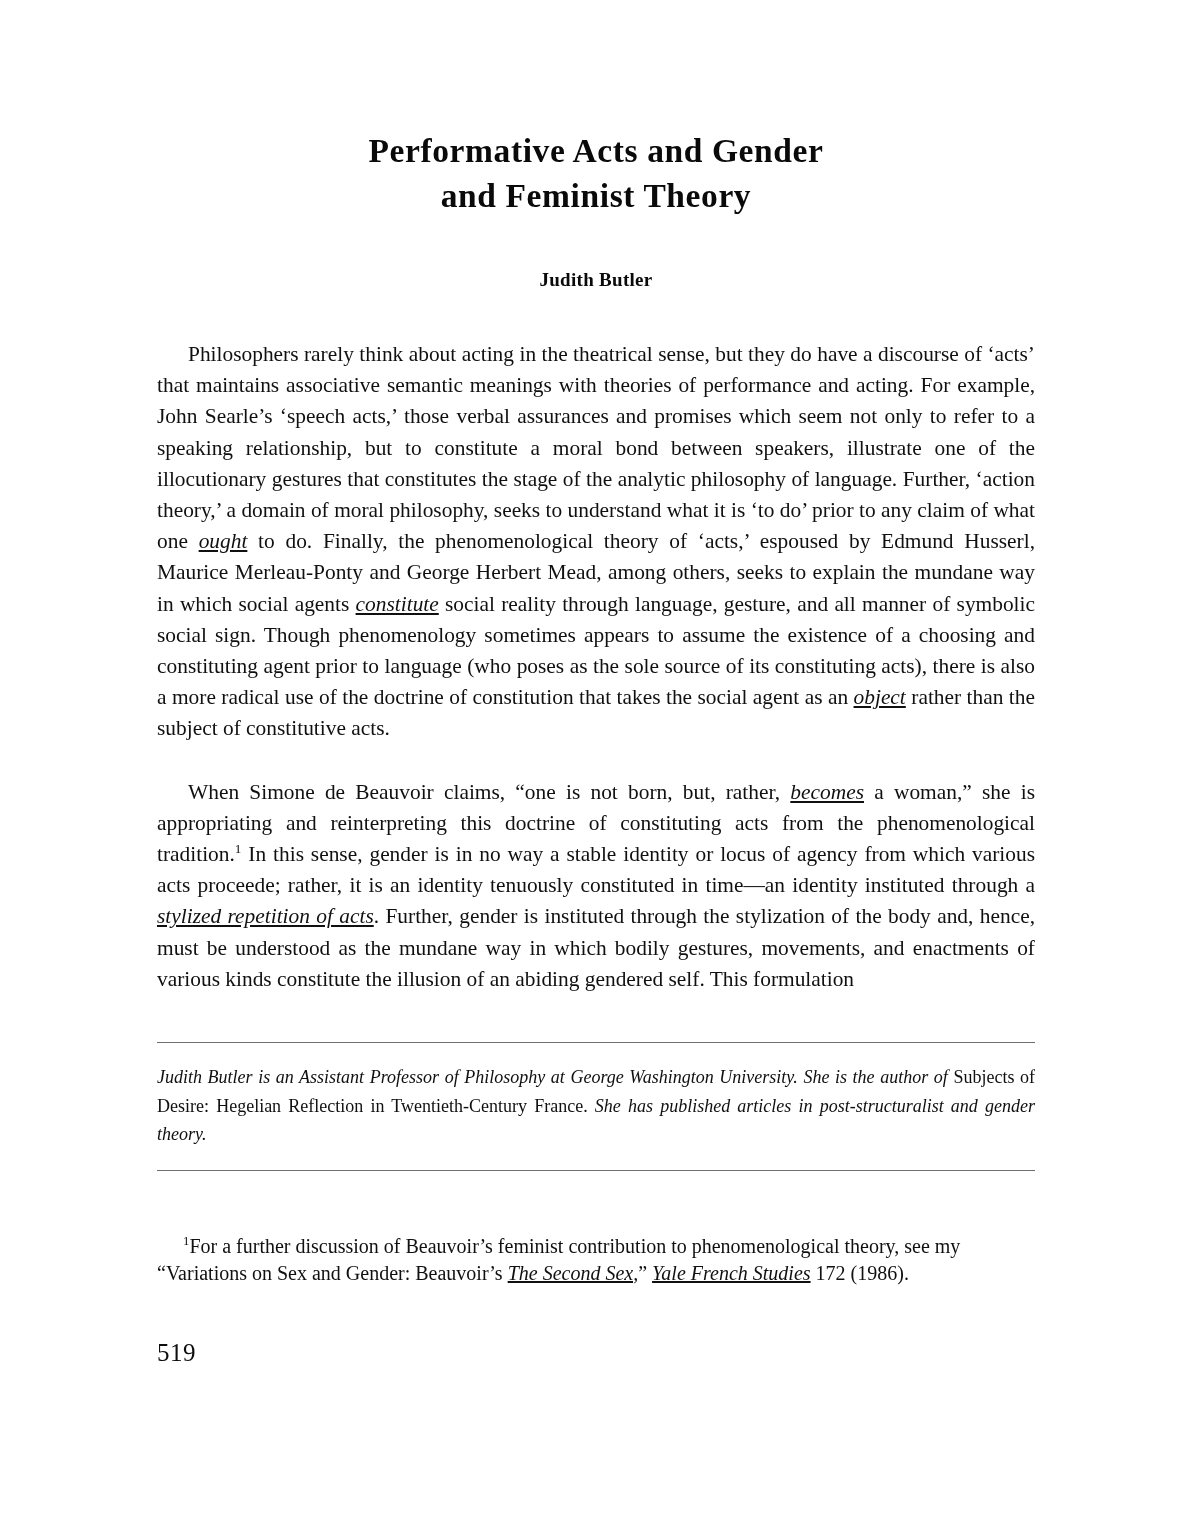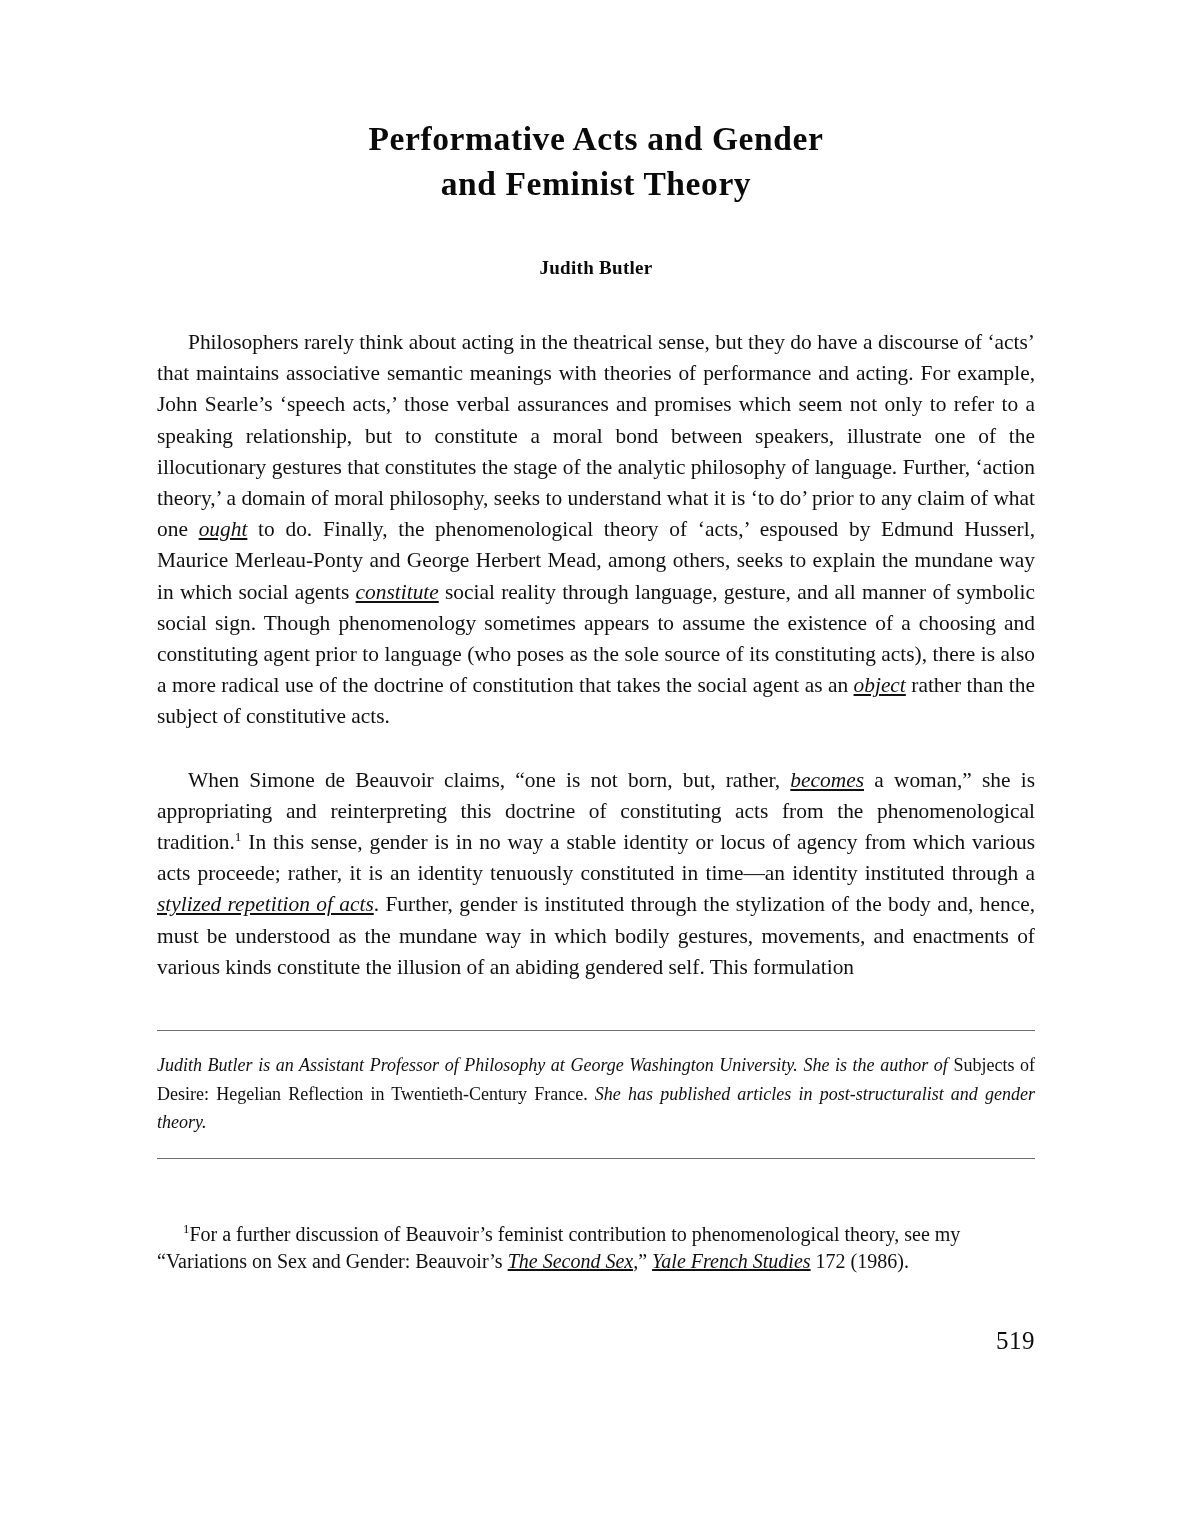--- a/index.html
+++ b/index.html
@@ -17,21 +17,21 @@
     width: 1190px;
     height: 1528px;
     margin: 0 auto;
     background: #ffffff;
     box-sizing: border-box;
     overflow: hidden;
   }
   .content {
     position: absolute;
     left: 157px;
-    top: 4px;
+    top: 16px;
     width: 878px;
   }
 
   
   .title-block {
     padding-top: 112px;
     text-align: center;
   }
   .title-line {
     font-family: "Liberation Serif", "DejaVu Serif", serif;
@@ -112,21 +112,20 @@
   }
   .footnote sup.fn {
     font-size: 0.64em;
     vertical-align: super;
     line-height: 0;
   }
 
   
   .folio {
     margin-top: 52px;
-    text-align: right;
     font-size: 25px;
     color: #0d0d0d;
     letter-spacing: 0.5px;
   }
 </style>
 </head>
 <body>
 
 <div class="page">
   <div class="content">

